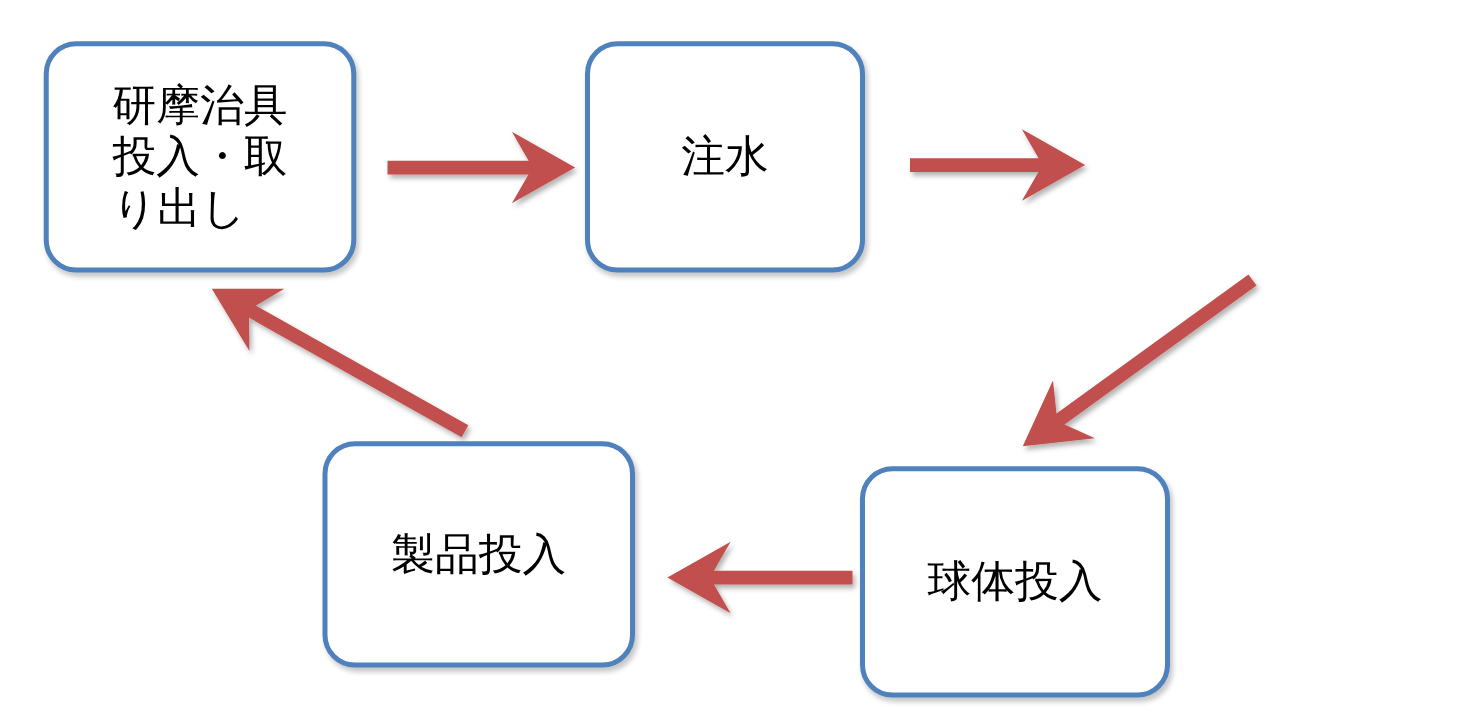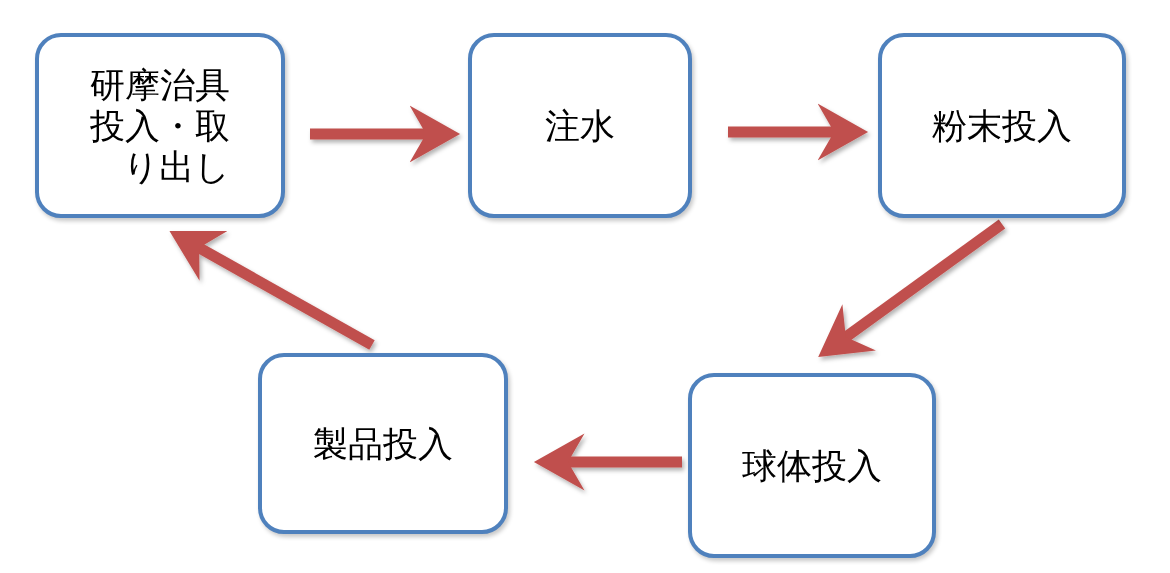--- a/index.html
+++ b/index.html
@@ -31,21 +31,21 @@
     color: #000000;
     font-size: 35px;
     line-height: 1.20;
     text-align: center;
     letter-spacing: 0px;
     white-space: pre-line;
     font-weight: 400;
     padding: 0 6px;
   }
   .node-label.multi {
-    text-align: right;
+    text-align: left;
     line-height: 1.18;
   }
   
   #arrow-layer {
     position: absolute;
     left: 0;
     top: 0;
     width: 1170px;
     height: 573px;
     pointer-events: none;
@@ -82,23 +82,20 @@
   <div class="node" style="left:35px; top:33px; width:250px; height:185px;">
     <div class="node-label multi">研摩治具
 投入・取
 り出し</div>
   </div>
 
   <div class="node" style="left:468px; top:33px; width:224px; height:185px;">
     <div class="node-label">注水</div>
   </div>
 
-  <div class="node" style="left:878px; top:33px; width:248px; height:185px;">
-    <div class="node-label">粉末投入</div>
-  </div>
 
   <div class="node" style="left:688px; top:373px; width:248px; height:185px;">
     <div class="node-label">球体投入</div>
   </div>
 
   <div class="node" style="left:258px; top:353px; width:250px; height:181px;">
     <div class="node-label">製品投入</div>
   </div>
 
 </div>

